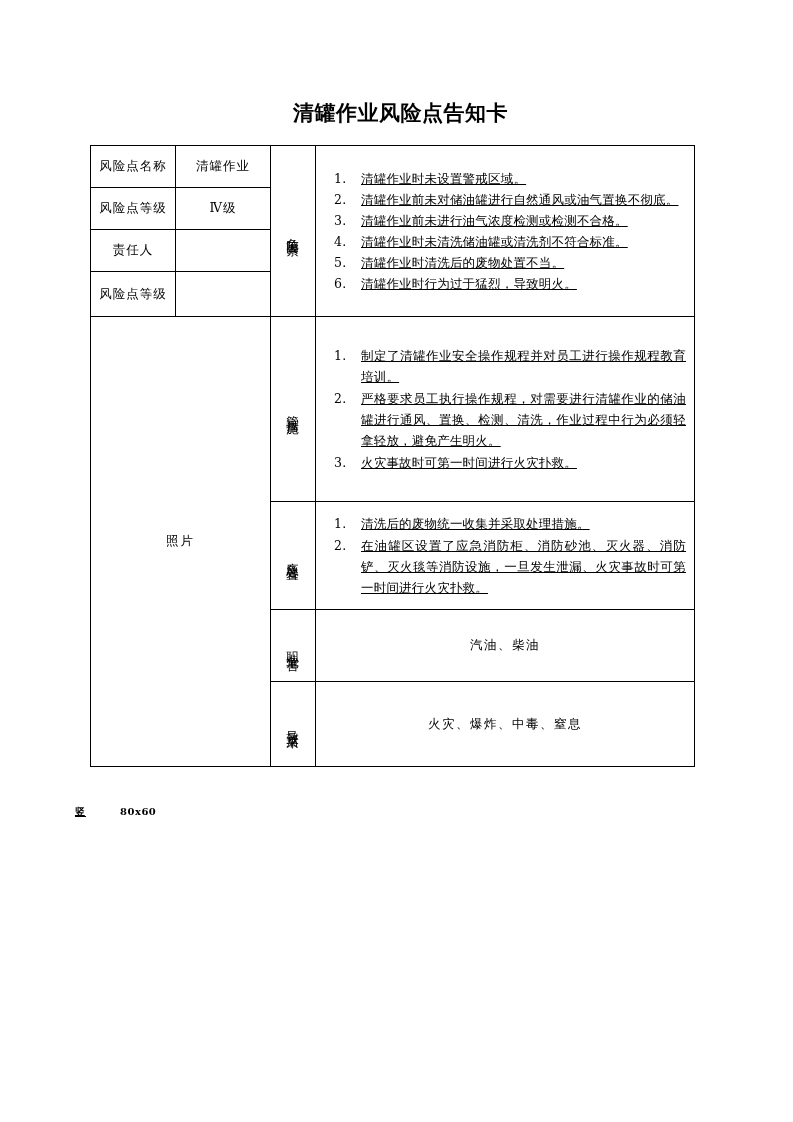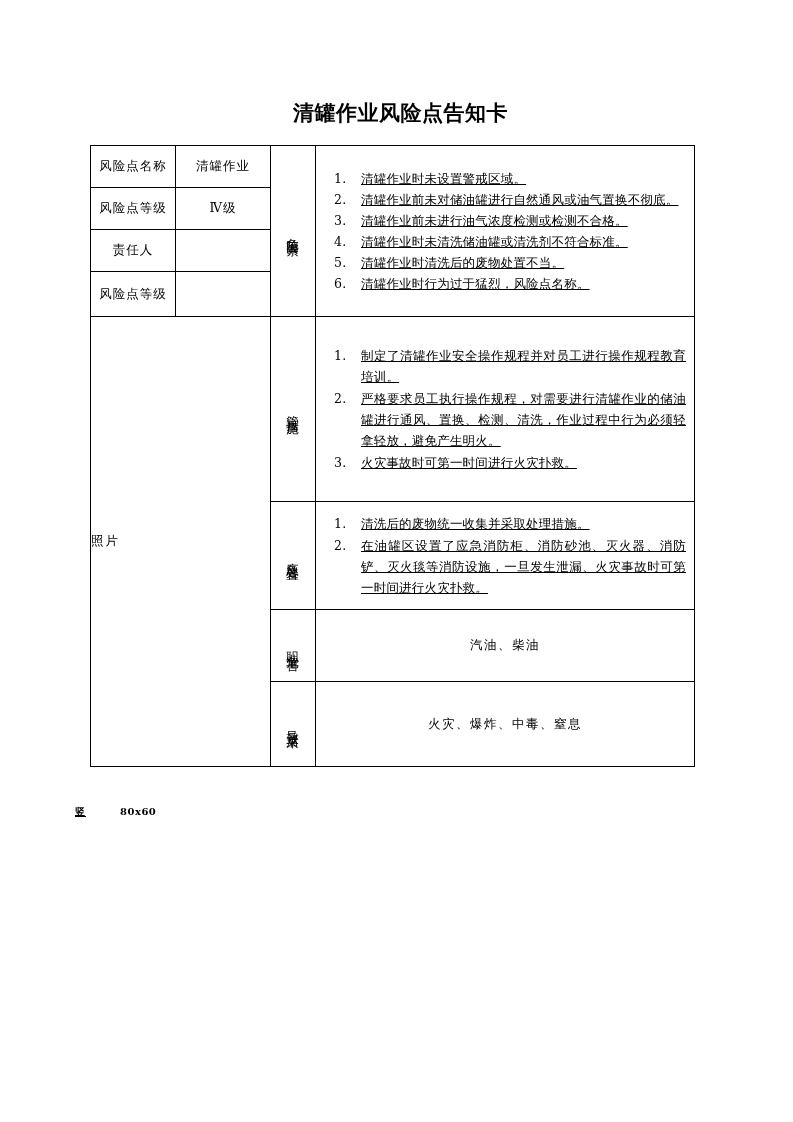--- a/index.html
+++ b/index.html
@@ -83,20 +83,21 @@
     writing-mode: vertical-rl;
     text-orientation: upright;
     font-size: 12.5px;
     line-height: 15px;
     letter-spacing: 2px;
     white-space: nowrap;
   }
 
   
   .photo-cell {
+    text-align: center;
     vertical-align: middle;
     font-size: 13px;
     letter-spacing: 2px;
   }
 
   
   .num-list {
     margin: 0;
     padding: 10px 8px 10px 12px;
     list-style: none;
@@ -173,21 +174,21 @@
         <td class="vlabel" rowspan="4">
           <span class="vtext">危险因素</span>
         </td>
         <td rowspan="4">
           <ol class="num-list hazard-list">
             <li>清罐作业时未设置警戒区域。</li>
             <li>清罐作业前未对储油罐进行自然通风或油气置换不彻底。</li>
             <li>清罐作业前未进行油气浓度检测或检测不合格。</li>
             <li>清罐作业时未清洗储油罐或清洗剂不符合标准。</li>
             <li>清罐作业时清洗后的废物处置不当。</li>
-            <li>清罐作业时行为过于猛烈，风险点名称。</li>
+            <li>清罐作业时行为过于猛烈，导致明火。</li>
           </ol>
         </td>
       </tr>
 
       <tr style="height: 42px;">
         <td class="lbl-cell">风险点等级</td>
         <td class="val-cell">Ⅳ级</td>
       </tr>
 
       <tr style="height: 42px;">

